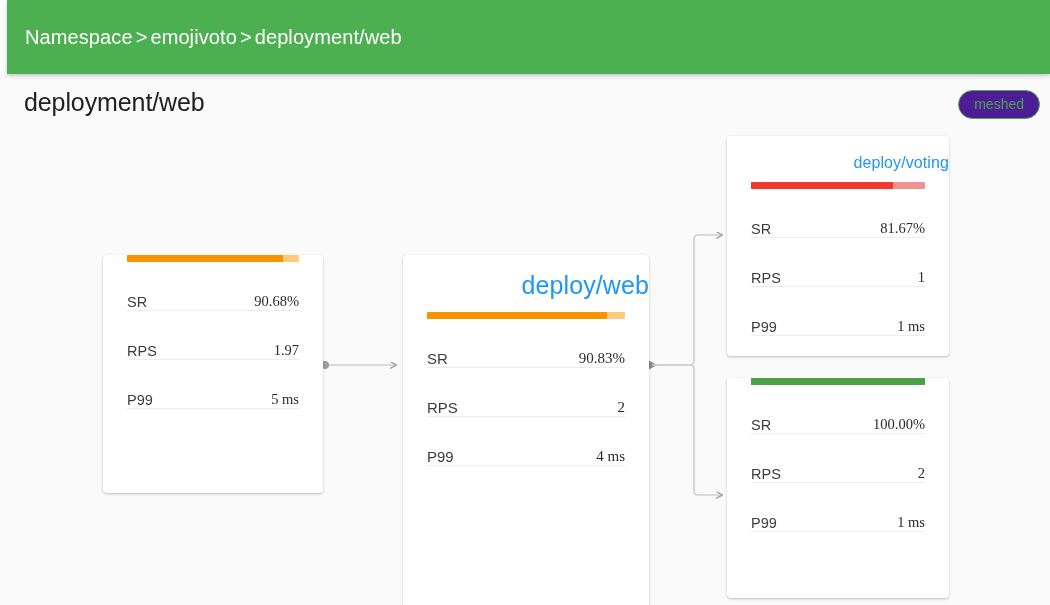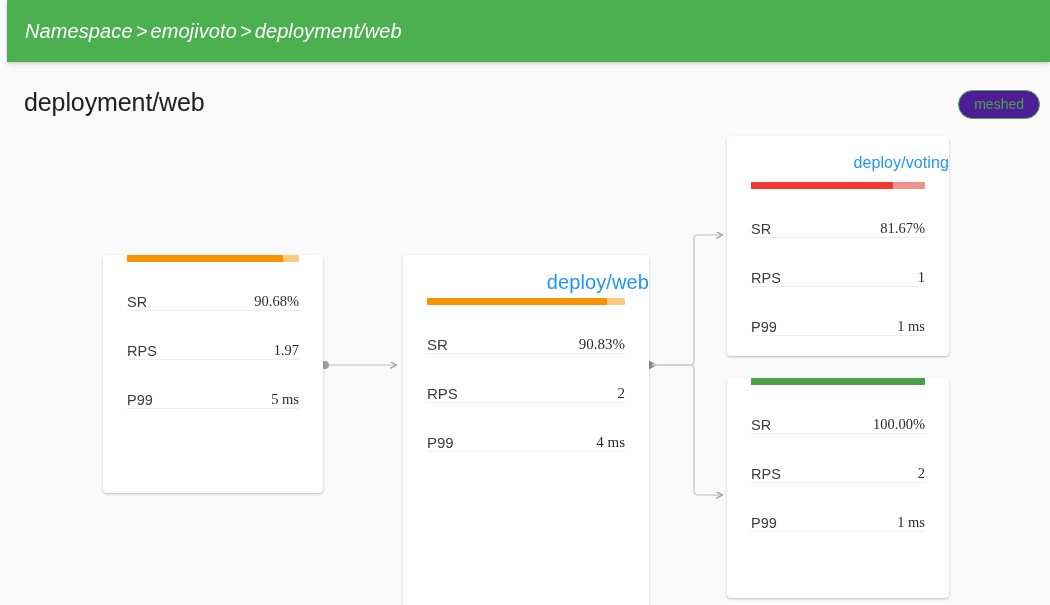--- a/index.html
+++ b/index.html
@@ -14,25 +14,24 @@
     overflow: hidden;
     position: relative;
   }
 
   
   .appbar {
     position: absolute;
     left: 7px;
     top: 0;
     width: 1043px;
-    height: 62px;
+    height: 74px;
     background: #4CAF50;
     box-shadow: 0 2px 4px rgba(0,0,0,0.20);
     z-index: 5;
-    font-style: italic;
   }
   .breadcrumb {
     position: absolute;
     left: 18px;
     top: 50%;
     transform: translateY(-50%);
     color: #ffffff;
     font-size: 20px;
     letter-spacing: 0.1px;
     white-space: nowrap;
@@ -97,23 +96,23 @@
   }
   .node-title {
     color: #2196F3;
     text-align: right;
     font-size: 16px;
     padding-top: 18px;
     padding-bottom: 10px;
     letter-spacing: 0.1px;
   }
   .node.focus .node-title {
-    font-size: 20px;
+    font-size: 25px;
     padding-top: 16px;
-    padding-bottom: 4px;
+    padding-bottom: 12px;
   }
   .bar-track {
     height: 7px;
     margin: 0 24px;
     border-radius: 1px;
     overflow: hidden;
     position: relative;
   }
   .bar-fill {
     position: absolute;

